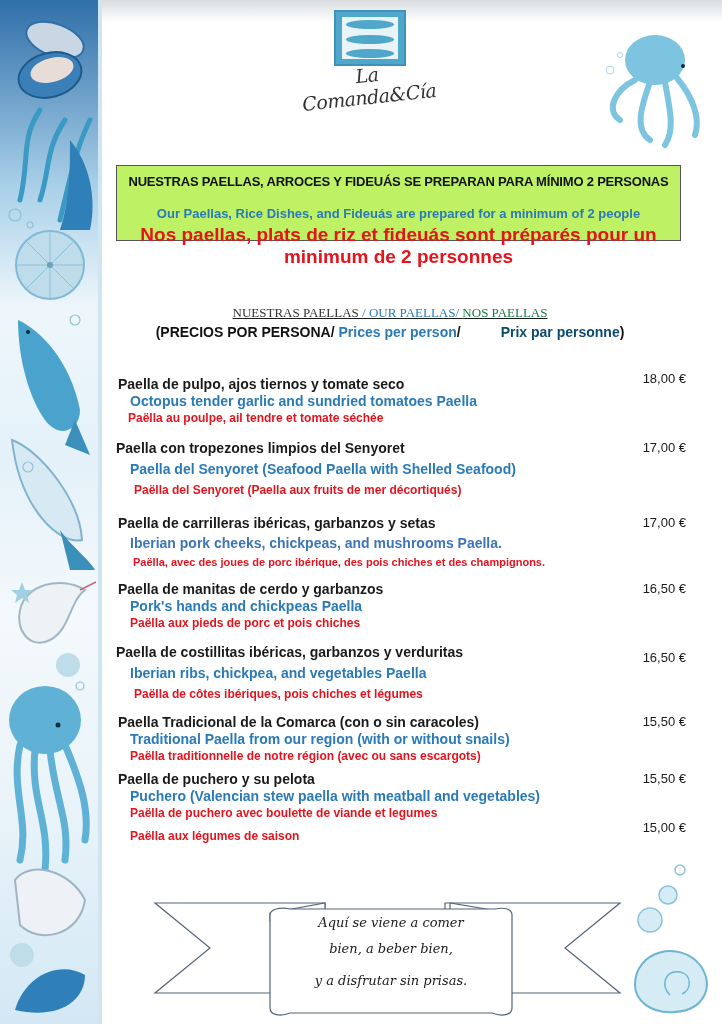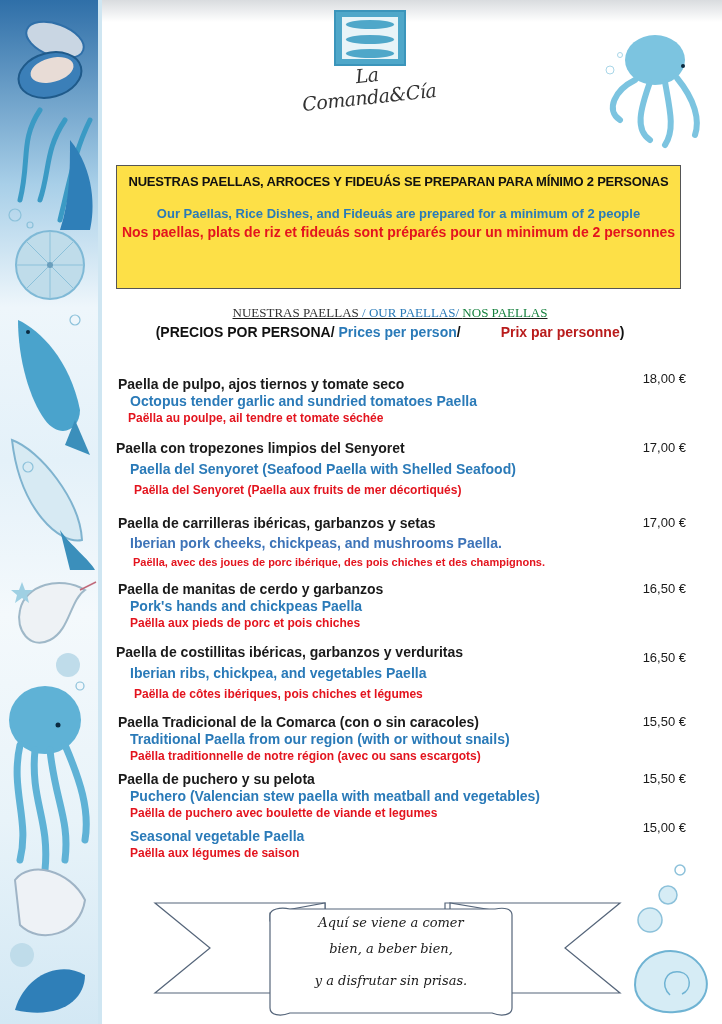--- a/index.html
+++ b/index.html
@@ -16,34 +16,34 @@
   .deco { position: absolute; }
 
   
   .logo { position: absolute; left: 334px; top: 10px; width: 72px; height: 56px; background: #4fa7c9; border: 2px solid #3b95bb; }
   .logo-inner { position: absolute; left: 6px; top: 5px; right: 6px; bottom: 5px; background: #e8f4f8; }
   .fish { position: absolute; left: 4px; width: 48px; height: 9px; background: #4fa7c9; border-radius: 50%; }
   .logo-text { position: absolute; left: 288px; top: 64px; width: 160px; text-align: center;
     font-family: "DejaVu Serif", serif; font-style: italic; font-size: 19px; color: #333; transform: rotate(-6deg); letter-spacing: -0.5px; }
 
   
-  .notice { position: absolute; left: 116px; top: 165px; width: 565px; height: 124px; border: 1px solid #555; background: #fde047; text-align: center; }
+  .notice { position: absolute; left: 116px; top: 165px; width: 565px; height: 76px; border: 1px solid #555; background: #bef264; text-align: center; }
   .notice-title { position: absolute; left: 0; right: 0; top: 8px; font-weight: bold; font-size: 13px; color: #111; letter-spacing: -0.2px; }
   .notice-en { position: absolute; left: 0; right: 0; top: 40px; font-weight: bold; font-size: 13px; color: #2a7ab8; }
-  .notice-fr { position: absolute; left: 0; right: 0; top: 58px; font-weight: bold; font-size: 14px; color: #e3141e; }
+  .notice-fr { position: absolute; left: 0; right: 0; top: 58px; font-weight: bold; font-size: 19px; color: #e3141e; }
 
   
   .section-title { position: absolute; left: 130px; width: 520px; top: 305px; text-align: center;
     font-family: "Liberation Serif", serif; font-size: 13px; text-decoration: underline; }
   .st-es { color: #333; }
   .st-en { color: #2a7ab8; }
   .st-fr { color: #15803d; }
   .prices-note { position: absolute; left: 130px; width: 520px; top: 324px; text-align: center; font-weight: bold; font-size: 14px; color: #111; }
   .pn-en { color: #2a7ab8; }
-  .pn-fr { color: #b91c1c; padding-left: 40px; }
+  .pn-fr { color: #0c4a6e; padding-left: 40px; }
 
   
   .item { position: absolute; left: 116px; width: 580px; }
   .item .es { font-weight: bold; font-size: 14px; color: #1a1a1a; line-height: 17px; }
   .item .en { font-weight: bold; font-size: 14px; color: #2a7ab8; line-height: 17px; padding-left: 14px; }
   .item .fr { font-weight: bold; font-size: 12px; color: #e3141e; line-height: 17px; padding-left: 12px; }
   .item .fr.small { font-size: 11px; }
   .item .price { position: absolute; right: 10px; top: 0; font-weight: normal; font-size: 13px; color: #1a1a1a; }
 
   
@@ -216,21 +216,20 @@
 </div>
 
 <div class="item" style="top:771px;">
   <div class="es" style="padding-left:2px;">Paella de puchero y su pelota</div>
   <div class="en">Puchero (Valencian stew paella with meatball and vegetables)</div>
   <div class="fr" style="padding-left:14px;">Paëlla  de puchero avec boulette de viande et legumes</div>
   <div class="price">15,50 €</div>
 </div>
 
 <div class="item" style="top:828px;">
-  <div class="en">Seasonal vegetable Paella</div>
   <div class="fr" style="padding-left:14px;">Paëlla  aux légumes de saison</div>
   <div class="price" style="top:-8px;">15,00 €</div>
 </div>
 
 <svg class="banner" viewBox="0 0 480 130">
   <g fill="#ffffff" stroke="#55657a" stroke-width="1.2">
 
     <polygon points="5,10 175,10 175,100 5,100 60,55"></polygon>
 
     <polygon points="295,10 470,10 415,55 470,100 295,100"></polygon>

